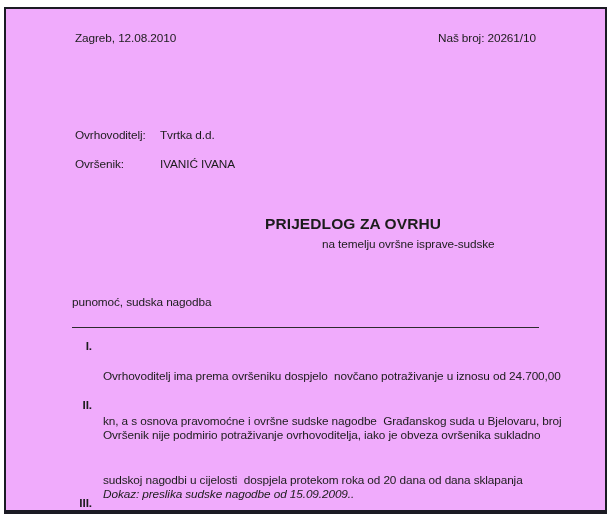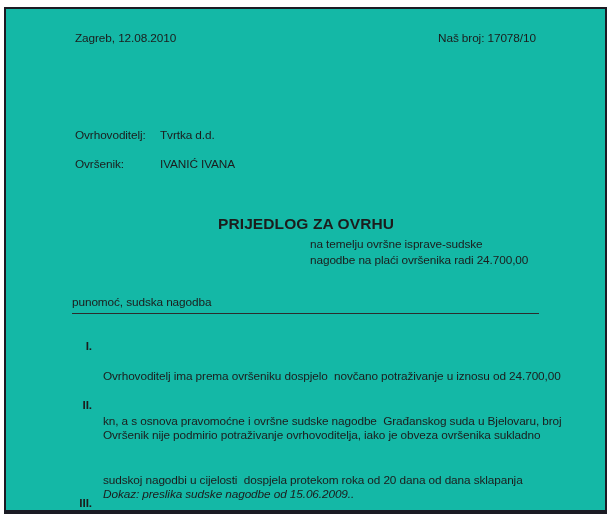--- a/index.html
+++ b/index.html
@@ -16,21 +16,21 @@
     color: #1c1c1c;
     overflow: hidden;
   }
   .page {
     position: absolute;
     left: 4px;
     top: 7px;
     width: 603px;
     height: 507px;
     box-sizing: border-box;
-    background: #14b8a6;
+    background: #f0abfc;
     border: 2px solid #1b1b24;
     border-bottom-width: 4px;
   }
   .abs { position: absolute; }
   .txt {
     font-size: 11.8px;
     letter-spacing: -0.1px;
     line-height: 15px;
     white-space: pre;
   }
@@ -39,33 +39,34 @@
   }
   .party-label {
     width: 85px;
     flex: 0 0 85px;
   }
   .doc-title {
     font-size: 15.5px;
     font-weight: bold;
     letter-spacing: 0.1px;
     white-space: pre;
+    margin-left: 47px;
   }
   .subtitle-line {
     font-size: 11.8px;
     letter-spacing: -0.1px;
     line-height: 15.5px;
     white-space: pre;
   }
   .ref-row {
     display: flex;
     justify-content: space-between;
     width: 467px;
     border-bottom: 1px solid #2c2c2c;
-    padding-bottom: 3px;
+    padding-bottom: 17px;
   }
   .list-item {
     display: flex;
   }
   .marker {
     flex: 0 0 29px;
     width: 29px;
     text-align: right;
     font-weight: bold;
     margin-right: 11px;
@@ -73,36 +74,35 @@
   .lines div { white-space: pre; }
   .italic { font-style: italic; }
 </style>
 </head>
 <body>
 
 <div class="canvas">
   <div class="page">
 
     <div class="abs txt" style="left:69px; top:22px;">Zagreb, 12.08.2010</div>
-    <div class="abs txt" style="left:432px; top:22px;">Naš broj: 17078/10</div>
+    <div class="abs txt" style="left:432px; top:22px;">Naš broj: 20261/10</div>
 
     <div class="abs txt party-row" style="left:69px; top:148px; width:400px;">
       <span class="party-label">Ovršenik:</span>
       <span class="party-value">IVANIĆ IVANA</span>
     </div>
     <div class="abs txt party-row" style="left:69px; top:119px; width:400px;">
       <span class="party-label">Ovrhovoditelj:</span>
       <span class="party-value">Tvrtka d.d.</span>
     </div>
 
     <div class="abs doc-title" style="left:212px; top:206px;">PRIJEDLOG ZA OVRHU</div>
 
-    <div class="abs" style="left:304px; top:228px;">
+    <div class="abs" style="left:316px; top:228px;">
       <div class="subtitle-line">na temelju ovršne isprave-sudske</div>
-      <div class="subtitle-line">nagodbe na plaći ovršenika radi 24.700,00</div>
     </div>
 
     <div class="abs txt ref-row" style="left:66px; top:286px;">
       <span>punomoć, sudska nagodba</span>
     </div>
 
     <div class="abs txt list-item" style="left:57px; top:330px;">
       <span class="marker">I.</span>
       <div class="lines">
         <div>Ovrhovoditelj ima prema ovršeniku dospjelo  novčano potraživanje u iznosu od 24.700,00</div>
@@ -113,21 +113,21 @@
     <div class="abs txt list-item" style="left:57px; top:389px;">
       <span class="marker">II.</span>
       <div class="lines">
         <div>Ovršenik nije podmirio potraživanje ovrhovoditelja, iako je obveza ovršenika sukladno</div>
         <div>sudskoj nagodbi u cijelosti  dospjela protekom roka od 20 dana od dana sklapanja</div>
         <div>nagodbe.</div>
       </div>
     </div>
 
     <div class="abs txt italic lines" style="left:97px; top:448px;">
-      <div>Dokaz: preslika sudske nagodbe od 15.06.2009..</div>
+      <div>Dokaz: preslika sudske nagodbe od 15.09.2009..</div>
       
     </div>
 
     <div class="abs txt list-item" style="left:57px; top:487px;">
       <span class="marker">III.</span>
       <div class="lines">
         
       </div>
     </div>
 

